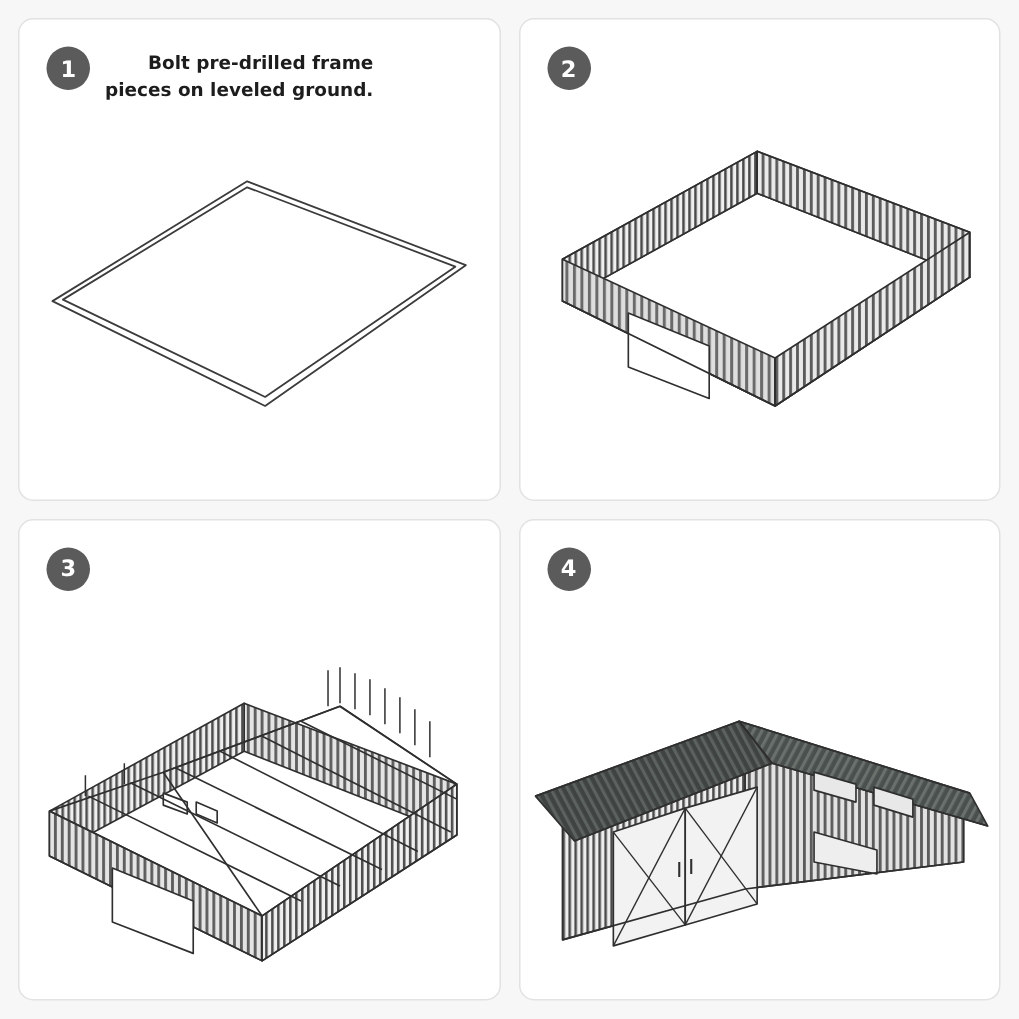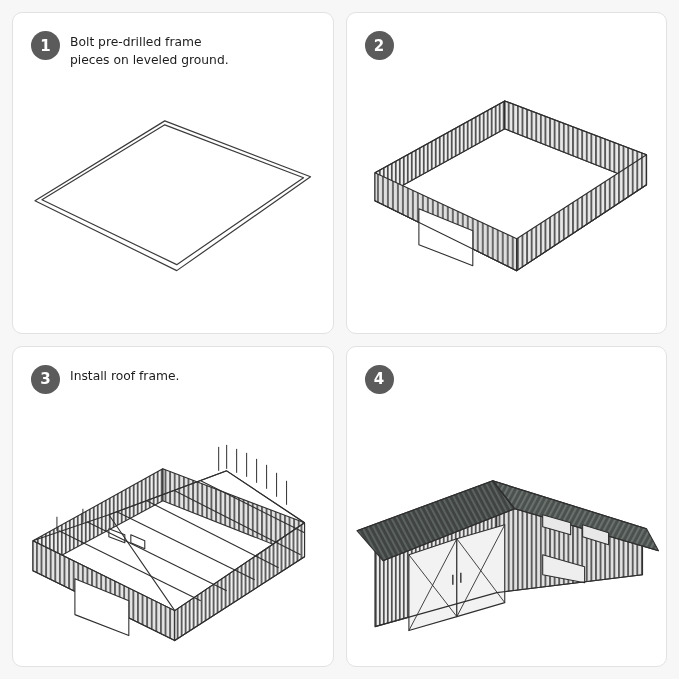--- a/index.html
+++ b/index.html
@@ -52,24 +52,25 @@
     font-weight: bold;
     display: flex;
     align-items: center;
     justify-content: center;
     letter-spacing: 0;
   }
   .step-title {
     font-size: 12.3px;
     line-height: 1.45;
     color: #1d1d1d;
-    font-weight: normal;
+    font-weight: bold;
     padding-top: 3px;
     max-width: 205px;
     white-space: pre-line;
+    text-align: right;
   }
   .art {
     position: absolute;
     left: 0;
     right: 0;
     top: 52px;
     bottom: 6px;
   }
   .art svg {
     display: block;
@@ -137,21 +138,20 @@
           <line x1="158" y1="20" x2="158" y2="48"></line>
           <line x1="170" y1="158" x2="170" y2="190"></line>
         </g>
       </svg>
     </div>
   </div>
 
   <div class="panel">
     <div class="panel-head">
       <div class="step-badge">3</div>
-      <div class="step-title">Install roof frame.</div>
     </div>
     <div class="art">
       <svg viewBox="0 0 320 250" preserveAspectRatio="xMidYMid meet">
         <defs>
           <pattern id="corrD" width="4" height="4" patternUnits="userSpaceOnUse">
             <rect width="4" height="4" fill="#efefef"></rect>
             <rect width="1.7" height="4" fill="#4d4d4d"></rect>
           </pattern>
           <pattern id="corrE" width="4.6" height="4.6" patternUnits="userSpaceOnUse">
             <rect width="4.6" height="4.6" fill="#e4e4e4"></rect>

